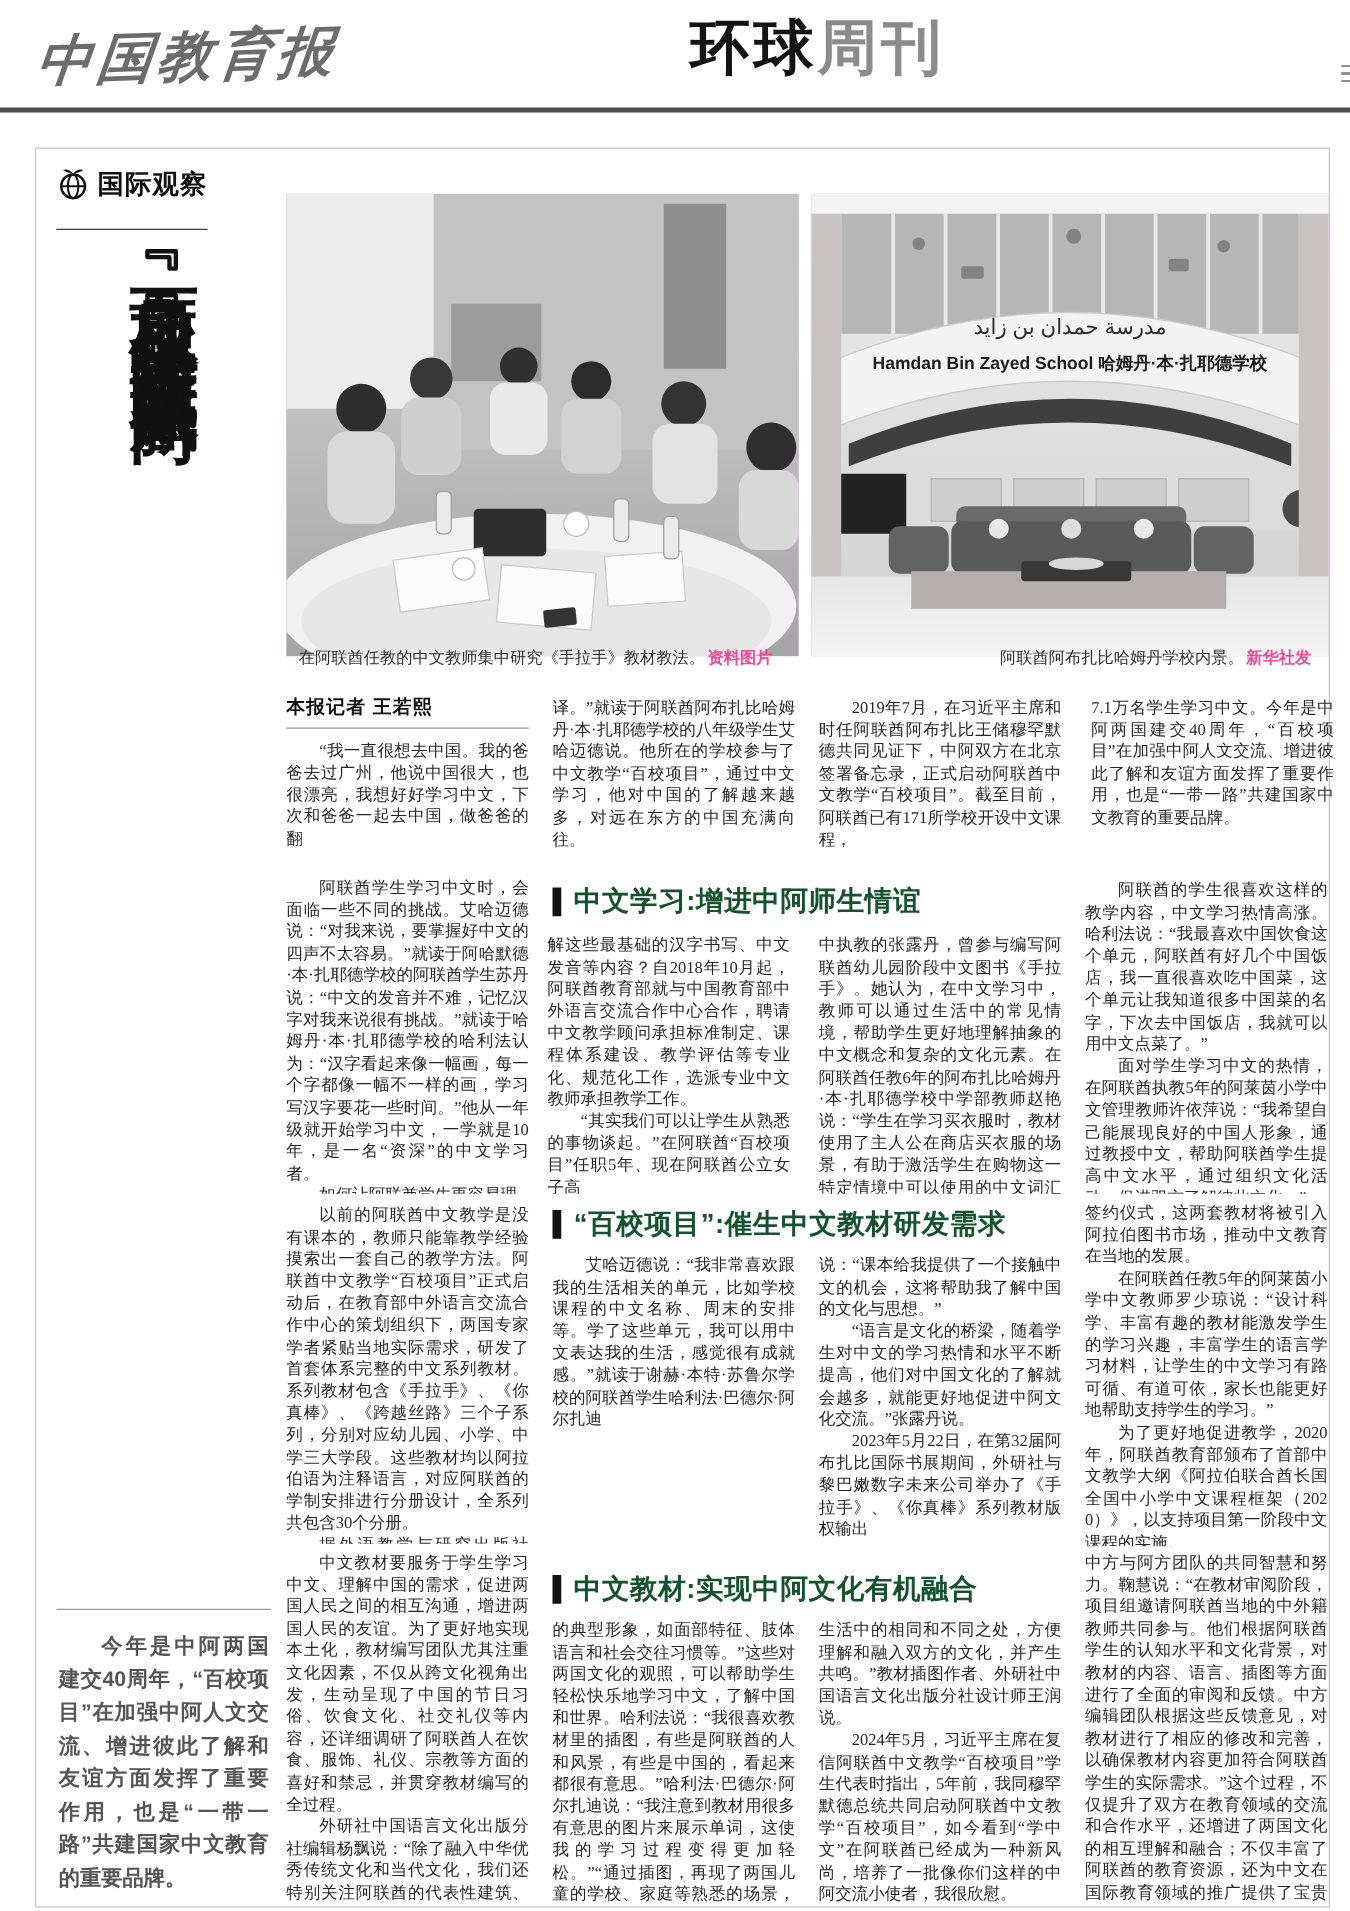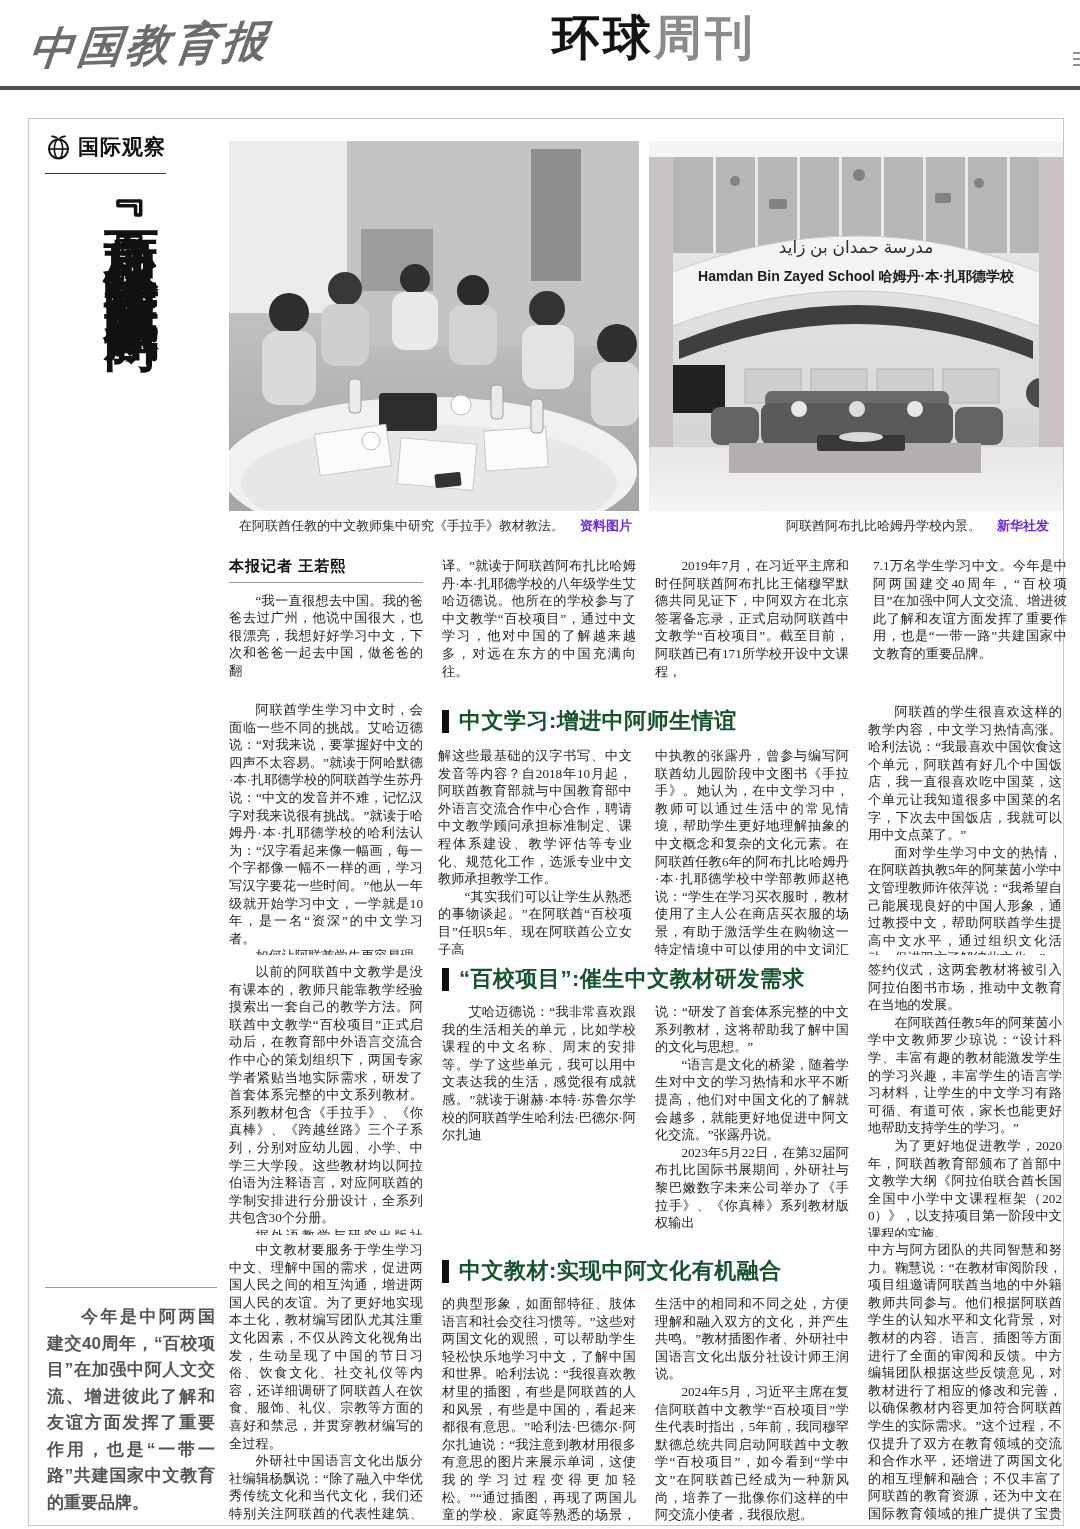--- a/index.html
+++ b/index.html
@@ -16,48 +16,48 @@
   .header-rule{position:absolute;left:0;top:86px;width:1080px;height:4px;background:#4d4d4d;}
   .edge-mark{position:absolute;right:0;top:52px;width:7px;height:16px;
              background:repeating-linear-gradient(#909090 0 2px,transparent 2px 6px);}
 
   
   .frame{position:absolute;left:28px;top:118px;width:1034px;height:1406px;
          border:1px solid #c6c6c6;background:#fff;}
 
   
   .badge{position:absolute;left:16px;top:14px;display:flex;align-items:center;gap:6px;
-         border-bottom:1px solid #3a3a3a;padding-bottom:12px;}
+         border-bottom:1px solid #3a3a3a;padding-bottom:22px;}
   .badge .badge-label{font-size:21px;font-weight:900;color:#111;letter-spacing:1px;}
 
   
   .headline-vert{position:absolute;left:28px;top:64px;height:1090px;width:150px;
                  writing-mode:vertical-rl;text-orientation:upright;
                  font-size:55px;font-weight:900;color:#111;letter-spacing:5px;line-height:150px;
                  font-family:"Liberation Sans","DejaVu Sans",sans-serif;}
 
   
   .side-note{position:absolute;left:16px;top:1168px;width:168px;
              border-top:1px solid #9a9a9a;border-bottom:1px solid #9a9a9a;
              padding:16px 2px;font-size:17px;line-height:1.56;color:#555;
              text-align:justify;word-break:break-all;}
   .side-note p{margin:0;text-indent:2em;font-weight:bold;}
 
   
-  .photo{position:absolute;top:22px;height:370px;overflow:hidden;background:#f0abfc;}
+  .photo{position:absolute;top:36px;height:370px;overflow:hidden;background:#f0abfc;}
   .photo-left{left:200px;width:410px;}
   .photo-right{left:620px;width:414px;}
   .photo svg{display:block;}
 
   .caption{position:absolute;top:398px;font-size:13px;color:#2e2e2e;
            font-family:"Liberation Serif","DejaVu Serif",serif;white-space:nowrap;}
   .caption-left{left:210px;width:410px;text-align:left;}
   .caption-right{left:620px;width:400px;text-align:right;}
   .caption .credit{font-family:"Liberation Sans","DejaVu Sans",sans-serif;
-                   font-weight:700;margin-left:16px;color:#6d28d9;}
+                   font-weight:700;margin-left:2px;color:#ec4899;}
 
   
   .article{position:absolute;left:200px;top:438px;width:834px;height:962px;}
   .seg{position:absolute;width:194px;overflow:hidden;
        font-family:"Liberation Serif","DejaVu Serif",serif;
        font-size:13.2px;line-height:17.6px;color:#262626;
        text-align:justify;word-break:break-all;}
   .seg p{margin:0;}
   .seg p.indent{text-indent:2em;}
   .byline{font-family:"Liberation Sans","DejaVu Sans",sans-serif;
@@ -256,21 +256,21 @@
         <p>的典型形象，如面部特征、肢体语言和社会交往习惯等。”这些对两国文化的观照，可以帮助学生轻松快乐地学习中文，了解中国和世界。哈利法说：“我很喜欢教材里的插图，有些是阿联酋的人和风景，有些是中国的，看起来都很有意思。”哈利法·巴德尔·阿尔扎迪说：“我注意到教材用很多有意思的图片来展示单词，这使我的学习过程变得更加轻松。”“通过插图，再现了两国儿童的学校、家庭等熟悉的场景，让孩子们发现不同文化背景下的人们在</p>
       </div>
 
       <div class="seg" style="left:426px;top:0;max-height:136px">
         <p class="indent">2019年7月，在习近平主席和时任阿联酋阿布扎比王储穆罕默德共同见证下，中阿双方在北京签署备忘录，正式启动阿联酋中文教学“百校项目”。截至目前，阿联酋已有171所学校开设中文课程，</p>
       </div>
       <div class="seg" style="left:426px;top:190px;max-height:208px">
         <p>中执教的张露丹，曾参与编写阿联酋幼儿园阶段中文图书《手拉手》。她认为，在中文学习中，教师可以通过生活中的常见情境，帮助学生更好地理解抽象的中文概念和复杂的文化元素。在阿联酋任教6年的阿布扎比哈姆丹·本·扎耶德学校中学部教师赵艳说：“学生在学习买衣服时，教材使用了主人公在商店买衣服的场景，有助于激活学生在购物这一特定情境中可以使用的中文词汇和语句。”</p>
       </div>
       <div class="seg" style="left:426px;top:446px;max-height:284px">
-        <p>说：“研发了首套体系完整的中文系列教材，这将帮助我了解中国的文化与思想。”</p>
+        <p>说：“课本给我提供了一个接触中文的机会，这将帮助我了解中国的文化与思想。”</p>
         <p class="indent">“语言是文化的桥梁，随着学生对中文的学习热情和水平不断提高，他们对中国文化的了解就会越多，就能更好地促进中阿文化交流。”张露丹说。</p>
         <p class="indent">2023年5月22日，在第32届阿布扎比国际书展期间，外研社与黎巴嫩数字未来公司举办了《手拉手》、《你真棒》系列教材版权输出</p>
       </div>
       <div class="seg" style="left:426px;top:738px;max-height:230px">
         <p>生活中的相同和不同之处，方便理解和融入双方的文化，并产生共鸣。”教材插图作者、外研社中国语言文化出版分社设计师王润说。</p>
         <p class="indent">2024年5月，习近平主席在复信阿联酋中文教学“百校项目”学生代表时指出，5年前，我同穆罕默德总统共同启动阿联酋中文教学“百校项目”，如今看到“学中文”在阿联酋已经成为一种新风尚，培养了一批像你们这样的中阿交流小使者，我很欣慰。</p>
         <p class="indent">阿联酋中文教材的开发凝聚了</p>
       </div>
 
       <div class="seg" style="left:644px;top:0;max-height:140px">

